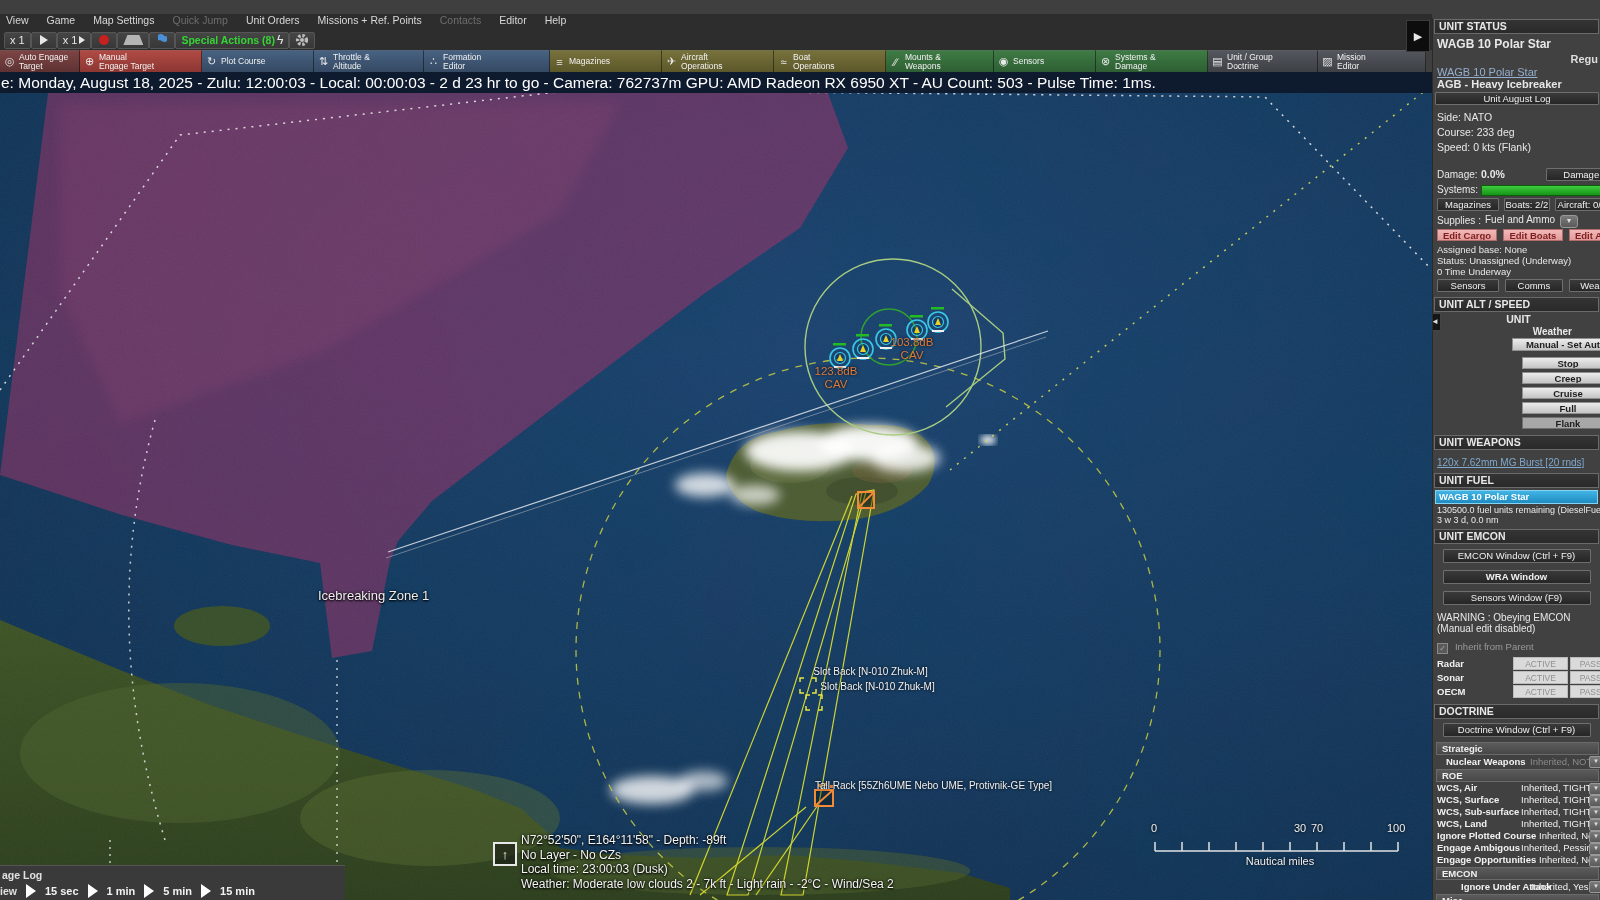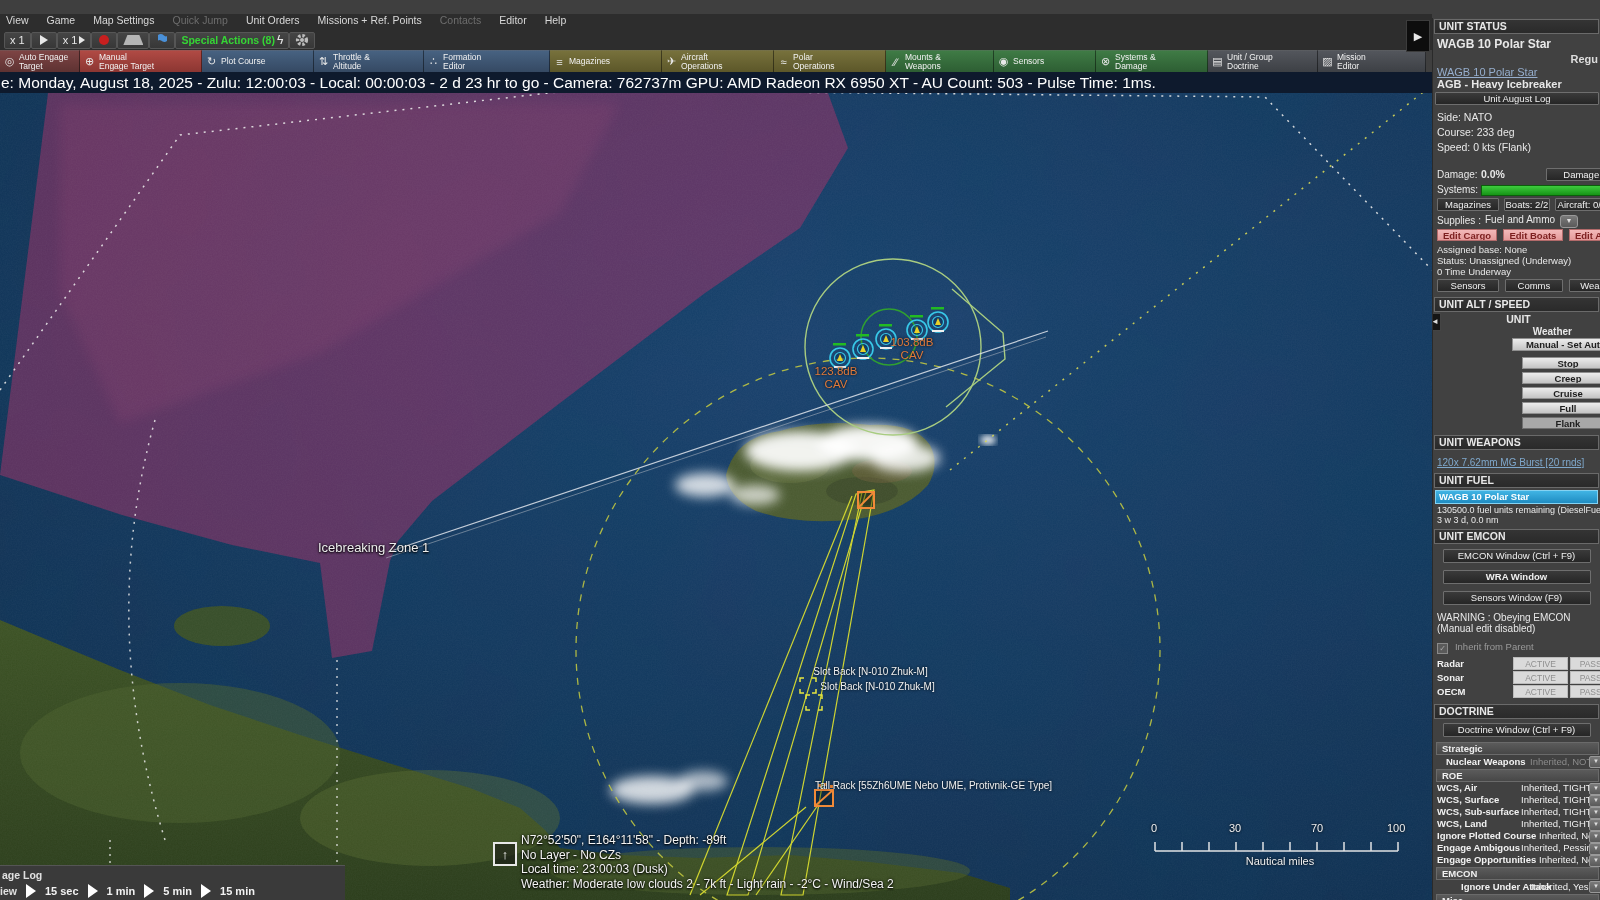--- a/index.html
+++ b/index.html
@@ -34,21 +34,21 @@
   .rb-blue{background:linear-gradient(#476281,#354963);}
   .rb-olive{background:linear-gradient(#77713c,#5c5729);}
   .rb-green{background:linear-gradient(#3f7b45,#2d5e33);}
   .rb-gray{background:linear-gradient(#53565c,#3d4045);}
   
   #statusbar{position:absolute;left:0;top:72px;width:1432px;height:21px;background:#0e1a2d;
              color:#ffffff;font-size:15.5px;line-height:21px;white-space:nowrap;overflow:hidden;padding-left:1px;}
   
   #map{position:absolute;left:0;top:93px;width:1432px;height:807px;overflow:hidden;background:#16365c;}
   #map svg{position:absolute;left:0;top:0;}
-  .maplabel{position:absolute;color:#eeeeee;text-shadow:0 0 3px #000,0 1px 2px #000;white-space:nowrap;}
+  .maplabel{position:absolute;color:#eeeeee;text-shadow:0 0 3px #000,0 1px 2px #000;white-space:nowrap;margin-top:48px;}
   .ct-label{position:absolute;color:#e0793a;font-size:11.5px;line-height:13px;text-align:center;
             text-shadow:0 0 3px #000;white-space:nowrap;}
   .em-label{position:absolute;color:#f0f0f0;font-size:10px;text-align:center;text-shadow:0 0 3px #000;white-space:nowrap;}
   #info-block{position:absolute;left:521px;top:740px;font-size:12px;line-height:14.5px;color:#f4f4f4;
               text-shadow:0 0 3px #000,0 1px 2px #000;white-space:nowrap;}
   #north-box{position:absolute;left:493px;top:749px;width:20px;height:20px;border:2px solid #e8e8e8;
              background:rgba(20,20,20,.55);color:#fff;font-size:13px;font-weight:bold;display:flex;
              align-items:center;justify-content:center;}
   .scale-num{position:absolute;color:#f0f0f0;font-size:11px;text-shadow:0 0 3px #000;}
   #scale-unit{position:absolute;left:1210px;top:762px;width:140px;text-align:center;color:#f0f0f0;
@@ -170,21 +170,21 @@
     <div class="rb rb-olive" style="width:112px">
       <span class="ric">≡</span>
       <span class="rlb"><span>Magazines</span><br><span></span></span>
     </div>
     <div class="rb rb-olive" style="width:112px">
       <span class="ric">✈</span>
       <span class="rlb"><span>Aircraft</span><br><span>Operations</span></span>
     </div>
     <div class="rb rb-olive" style="width:112px">
       <span class="ric">≈</span>
-      <span class="rlb"><span>Polar</span><br><span>Operations</span></span>
+      <span class="rlb"><span>Boat</span><br><span>Operations</span></span>
     </div>
     <div class="rb rb-green" style="width:108px">
       <span class="ric">∕∕</span>
       <span class="rlb"><span>Mounts &amp;</span><br><span>Weapons</span></span>
     </div>
     <div class="rb rb-green" style="width:102px">
       <span class="ric">◉</span>
       <span class="rlb"><span>Sensors</span><br><span></span></span>
     </div>
     <div class="rb rb-green" style="width:112px">
@@ -376,21 +376,21 @@
       <div>N72°52'50", E164°11'58" - Depth: -89ft</div>
       <div>No Layer - No CZs</div>
       <div>Local time: 23:00:03 (Dusk)</div>
       <div>Weather: Moderate low clouds 2 - 7k ft - Light rain - -2°C - Wind/Sea 2</div>
     </div>
     <div id="north-box">
       <span>↑</span>
     </div>
 
     <div class="scale-num" style="left:1151px;top:729px;">0</div>
-    <div class="scale-num" style="left:1229px;top:729px;text-align:right;">30</div>
+    <div class="scale-num" style="left:1294px;top:729px;text-align:right;">30</div>
     <div class="scale-num" style="left:1311px;top:729px;">70</div>
     <div class="scale-num" style="left:1387px;top:729px;">100</div>
     <div id="scale-unit">Nautical miles</div>
   </div>
 
   <div id="bottombar">
     <div id="bb-log">age Log</div>
     <div id="bb-row">
       <span class="bb-view">iew</span>
       <span class="bb-tri"></span>

